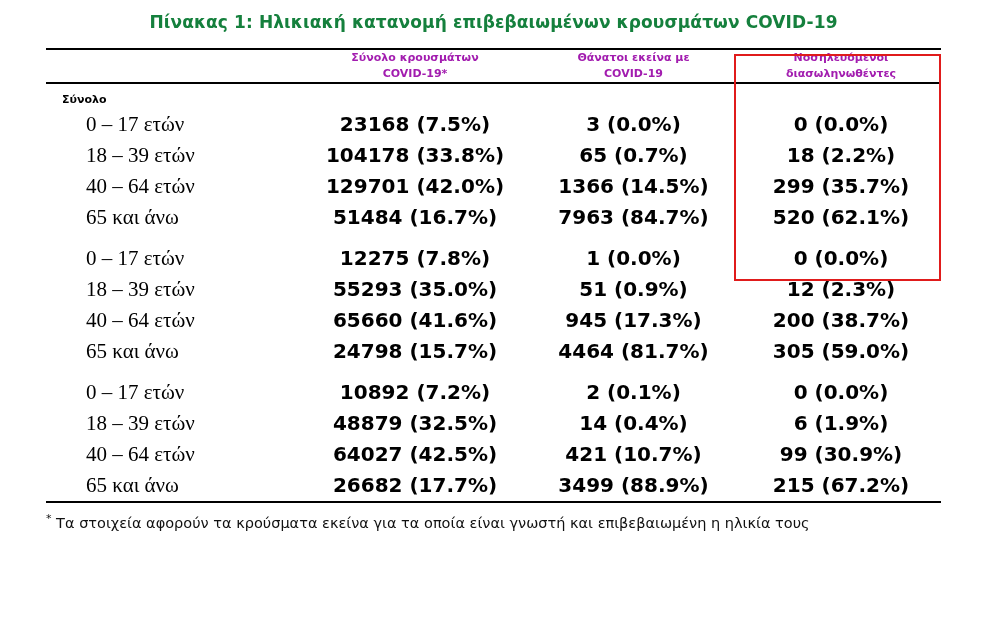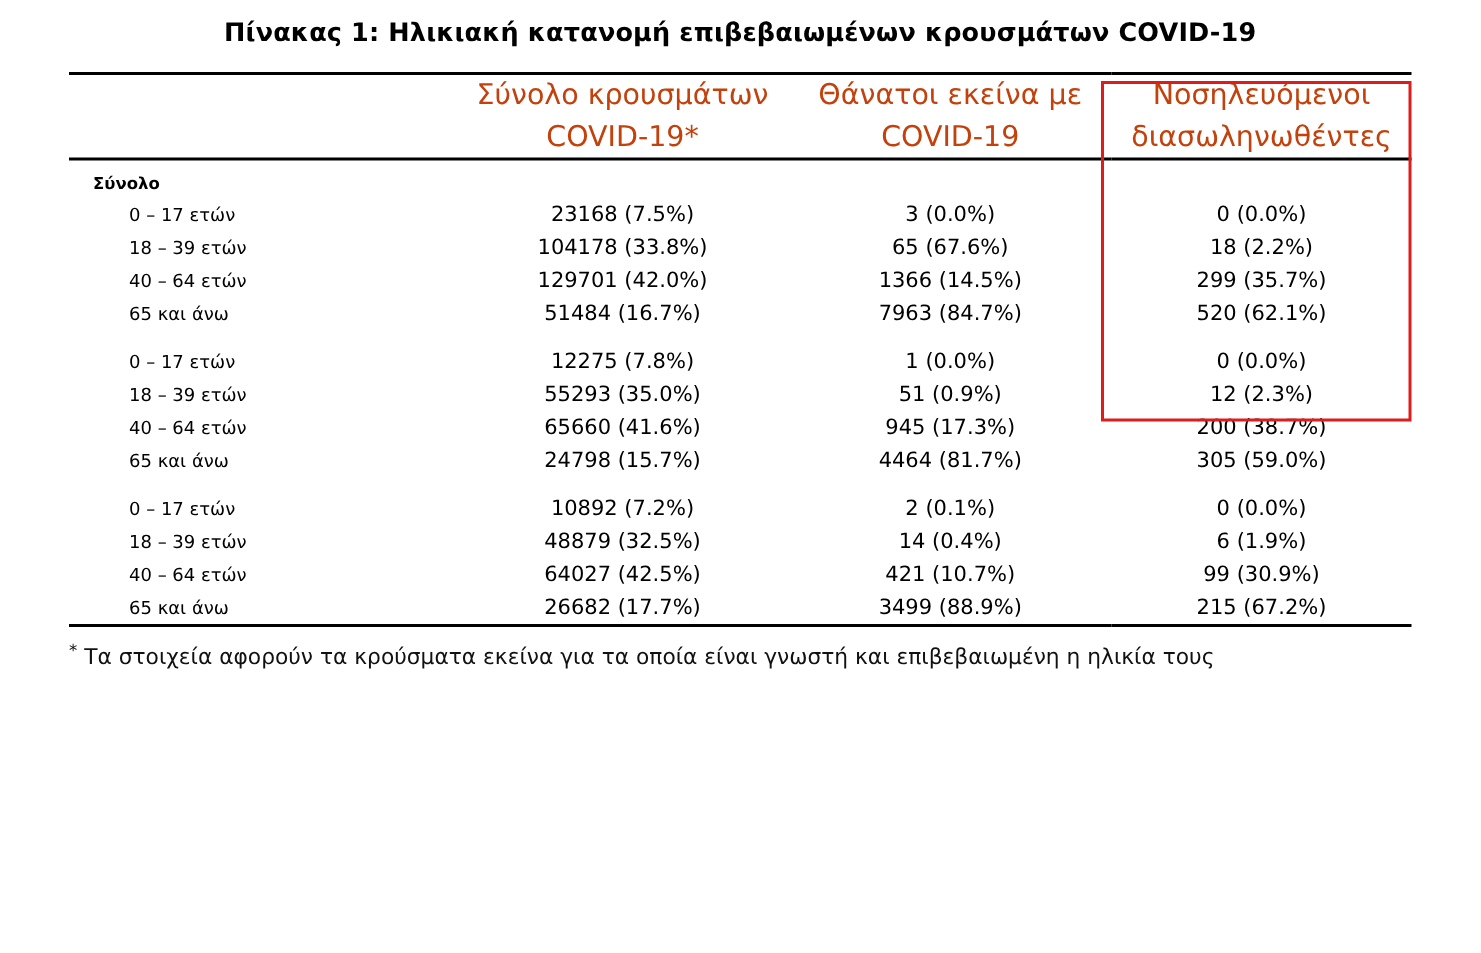--- a/index.html
+++ b/index.html
@@ -17,21 +17,21 @@
   .page {
     position: relative;
     width: 987px;
     height: 635px;
     box-sizing: border-box;
   }
   .caption {
     text-align: center;
     font-size: 17px;
     font-weight: bold;
-    color: #000000;
+    color: #15803d;
     padding-top: 12px;
     letter-spacing: 0.1px;
   }
   .table-wrap {
     position: relative;
     margin: 16px 46px 0 46px;
   }
   table.t {
     width: 895px;
     border-collapse: collapse;
@@ -41,26 +41,26 @@
     padding: 0;
     vertical-align: middle;
   }
   
   .c-label { width: 258px; }
   .c-cases { width: 222px; }
   .c-deaths { width: 215px; }
   .c-icu   { width: 200px; }
 
   thead th {
-    font-weight: normal;
-    font-size: 19px;
+    font-weight: bold;
+    font-size: 11px;
     text-align: center;
     line-height: 1.45;
     padding: 9px 4px 10px 4px;
-    color: #c2410c;
+    color: #a21caf;
   }
   thead th .hl2 { display: block; }
 
   .rule-top td {
     border-top: 2.5px solid #000;
     height: 0;
     font-size: 0;
     line-height: 0;
   }
   .rule-mid td {
@@ -78,26 +78,28 @@
 
   tbody tr.group td.group-label {
     font-weight: bold;
     font-size: 11px;
     padding: 9px 0 3px 16px;
     text-align: left;
   }
   tbody tr.data td.row-label {
     padding: 3px 0 3px 40px;
     text-align: left;
-    font-size: 12px;
+    font-size: 21px;
+    font-family: Liberation Serif, serif;
   }
   tbody tr.data td.num {
     text-align: center;
-    font-size: 14px;
+    font-size: 20px;
     padding: 3px 4px;
+    font-weight: bold;
   }
   tbody tr.spacer td {
     height: 10px;
     font-size: 0;
     line-height: 0;
   }
   .footnote {
     margin: 9px 46px 0 46px;
     font-size: 14.5px;
     color: #111;
@@ -163,21 +165,21 @@
         </tr>
         <tr class="data">
           <td class="row-label">0 – 17 ετών</td>
           <td class="num">23168 (7.5%)</td>
           <td class="num">3 (0.0%)</td>
           <td class="num">0 (0.0%)</td>
         </tr>
         <tr class="data">
           <td class="row-label">18 – 39 ετών</td>
           <td class="num">104178 (33.8%)</td>
-          <td class="num">65 (67.6%)</td>
+          <td class="num">65 (0.7%)</td>
           <td class="num">18 (2.2%)</td>
         </tr>
         <tr class="data">
           <td class="row-label">40 – 64 ετών</td>
           <td class="num">129701 (42.0%)</td>
           <td class="num">1366 (14.5%)</td>
           <td class="num">299 (35.7%)</td>
         </tr>
         <tr class="data">
           <td class="row-label">65 και άνω</td>

